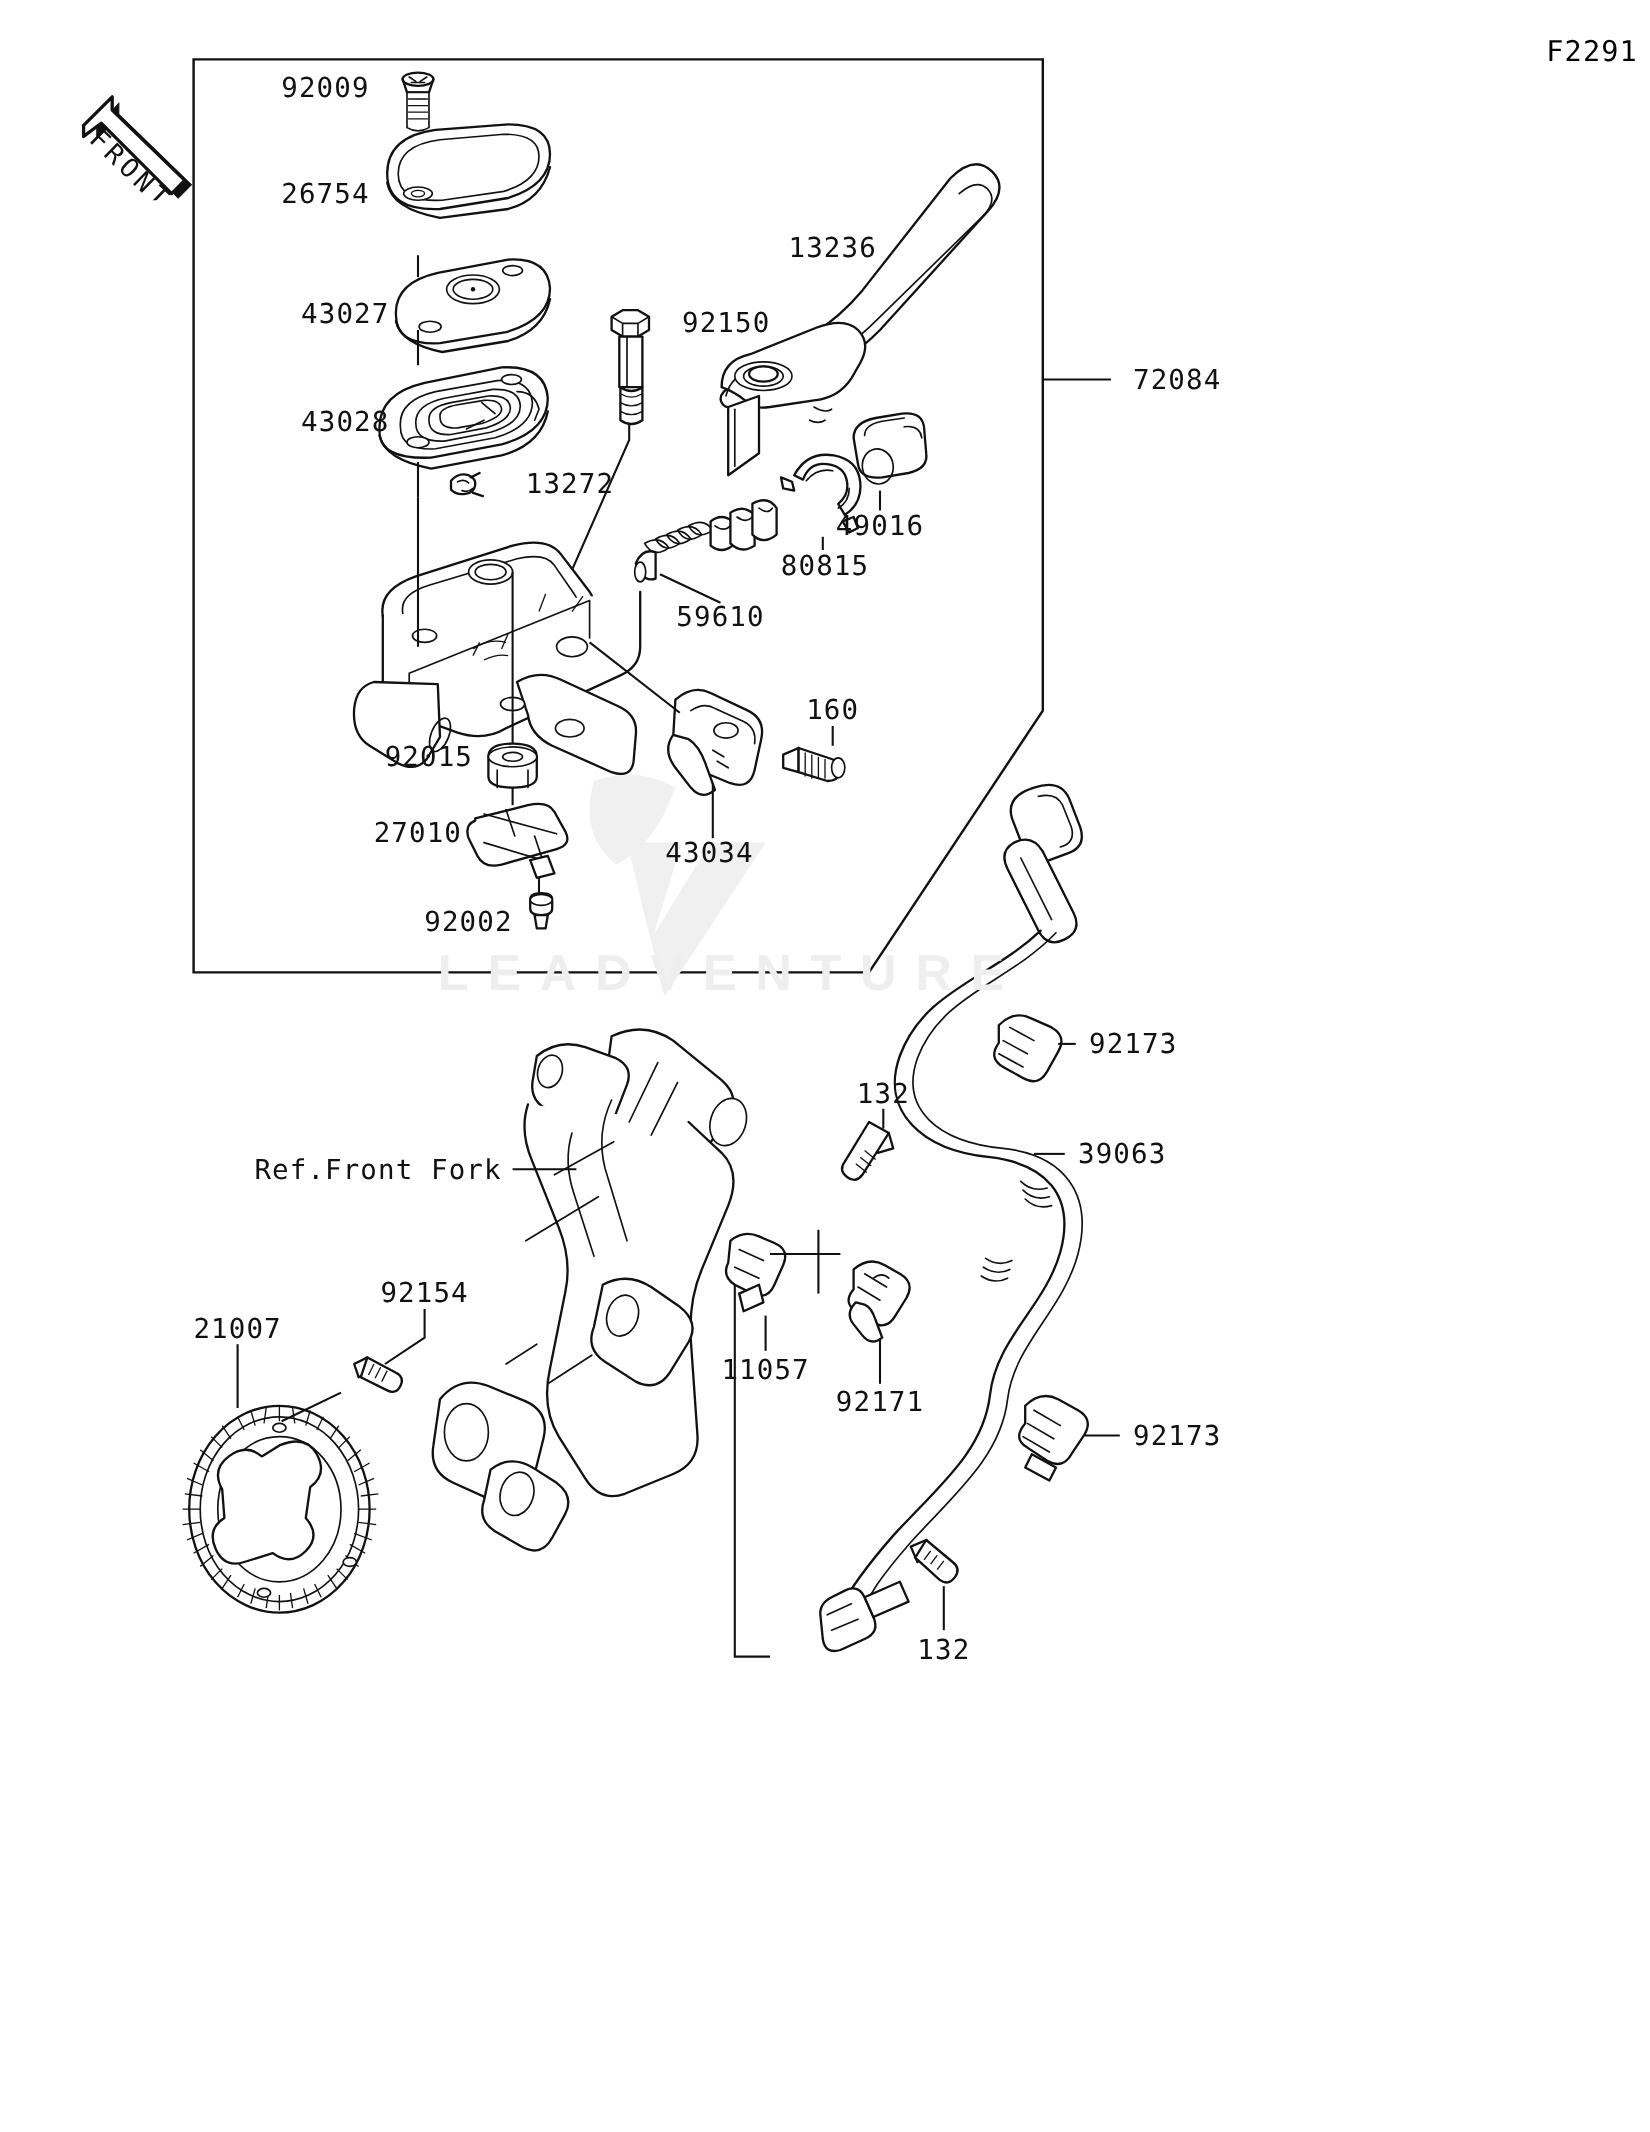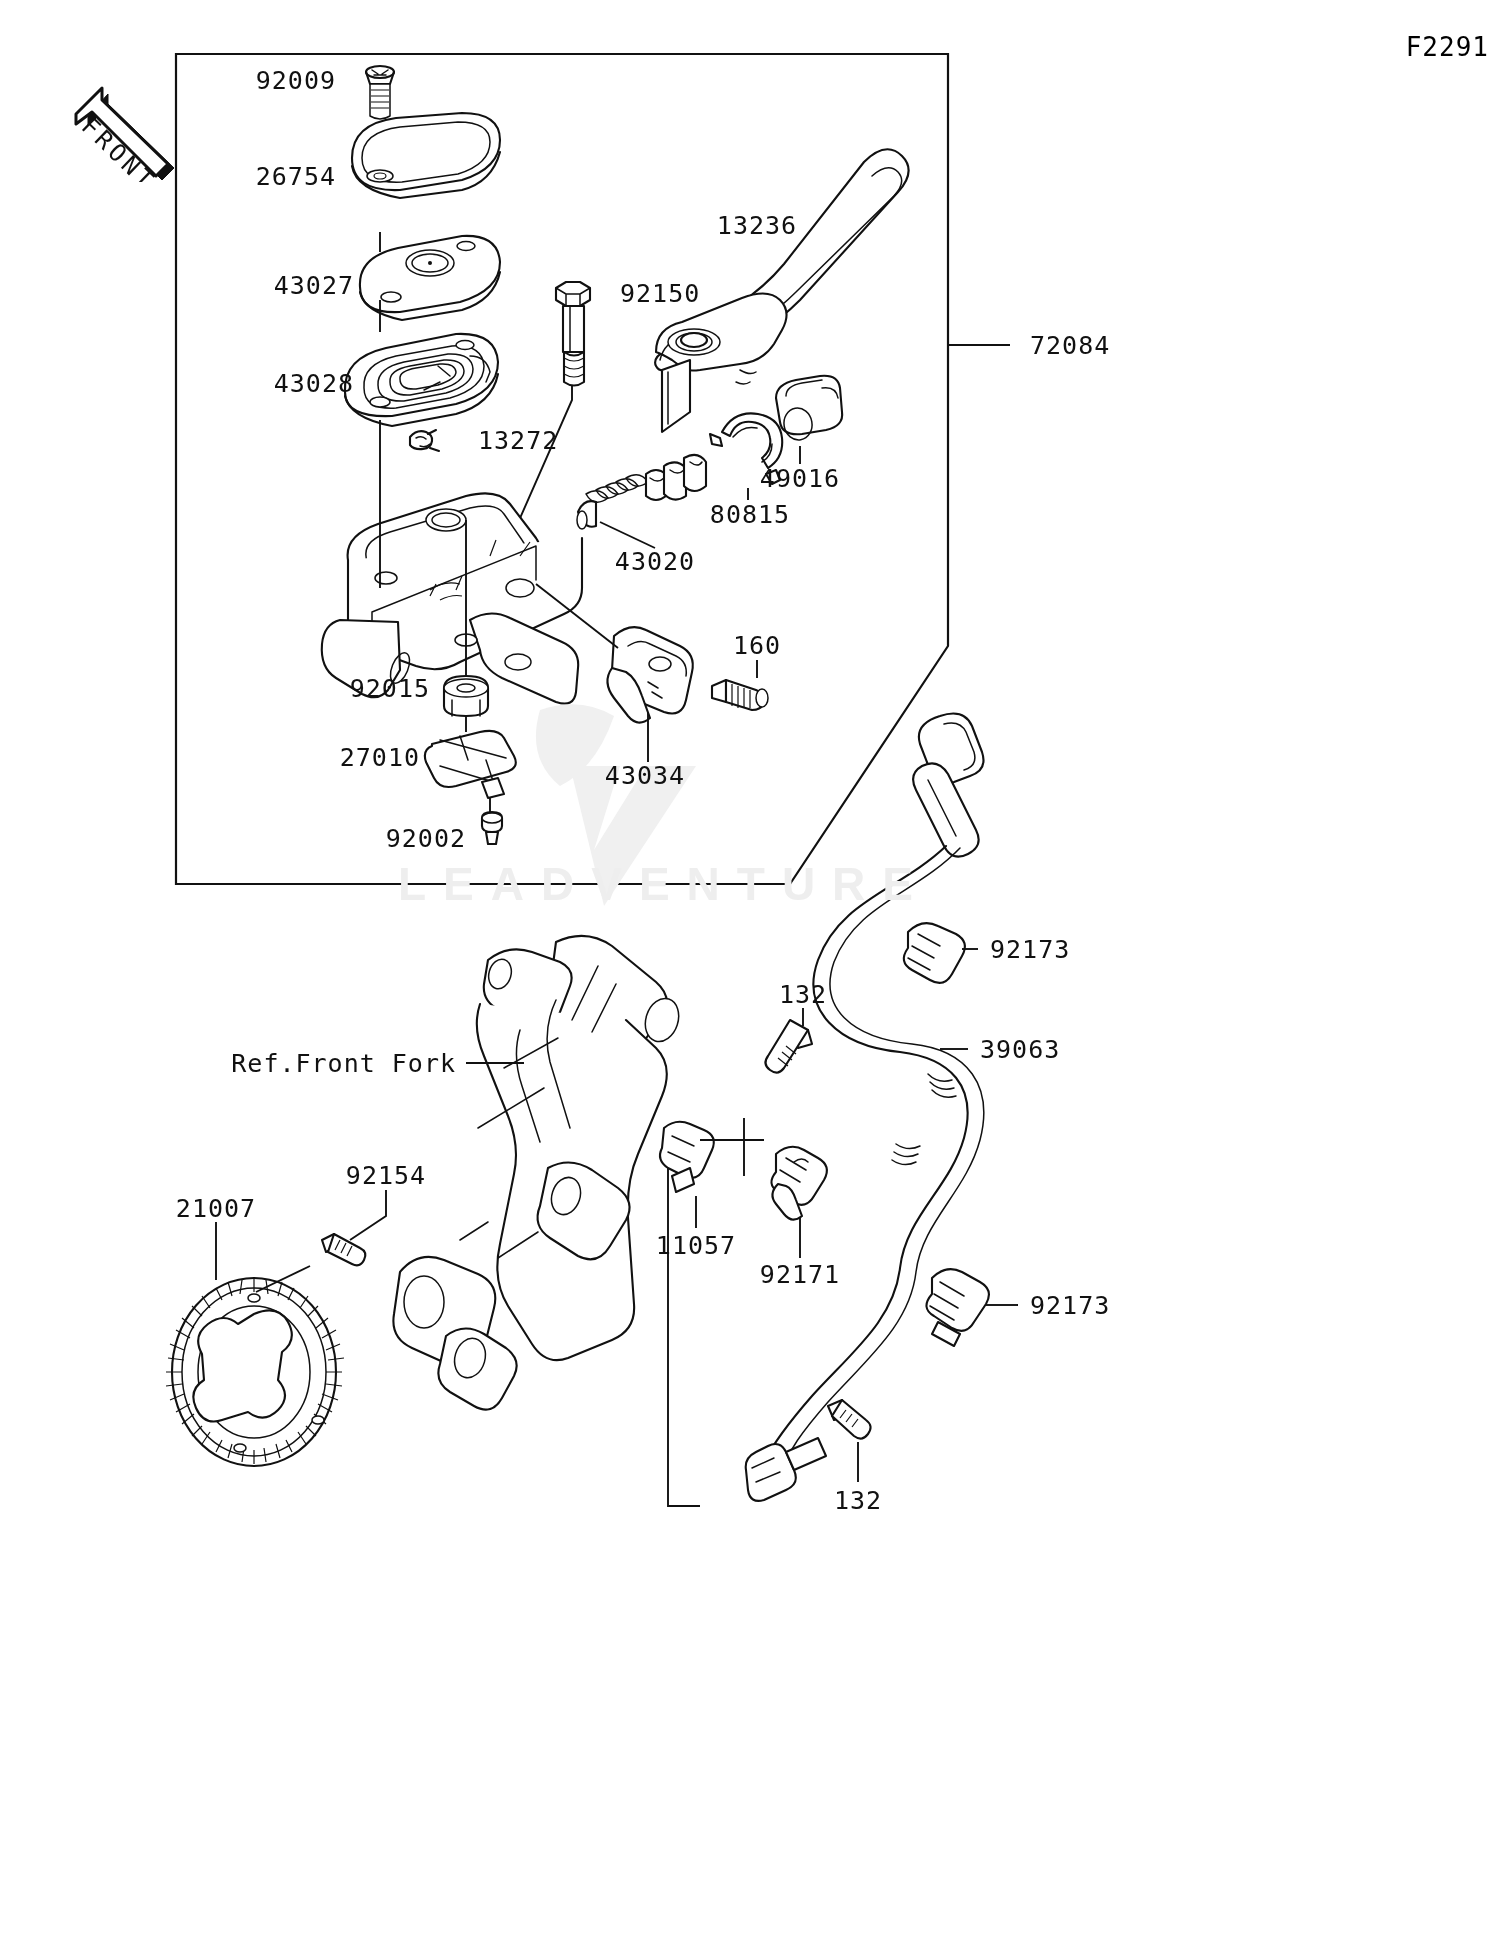--- a/index.html
+++ b/index.html
@@ -405,21 +405,21 @@
       <div class="lbl r" style="left: 336px; top: 80px;">92009</div>
       <div class="lbl r" style="left: 336px; top: 176px;">26754</div>
       <div class="lbl r" style="left: 354px; top: 285px;">43027</div>
       <div class="lbl r" style="left: 354px; top: 383px;">43028</div>
       <div class="lbl l" style="left: 478px; top: 440px;">13272</div>
       <div class="lbl l" style="left: 620px; top: 293px;">92150</div>
       <div class="lbl c" style="left: 757px; top: 225px;">13236</div>
       <div class="lbl l" style="left: 1030px; top: 345px;">72084</div>
       <div class="lbl c" style="left: 800px; top: 478px;">49016</div>
       <div class="lbl c" style="left: 750px; top: 514px;">80815</div>
-      <div class="lbl c" style="left: 655px; top: 561px;">43020</div>
+      <div class="lbl c" style="left: 655px; top: 561px;">59610</div>
       <div class="lbl r" style="left: 430px; top: 688px;">92015</div>
       <div class="lbl r" style="left: 420px; top: 757px;">27010</div>
       <div class="lbl r" style="left: 466px; top: 838px;">92002</div>
       <div class="lbl c" style="left: 645px; top: 775px;">43034</div>
       <div class="lbl c" style="left: 757px; top: 645px;">160</div>
       <div class="lbl r" style="left: 456px; top: 1063px;">Ref.Front Fork</div>
       <div class="lbl l" style="left: 990px; top: 949px;">92173</div>
       <div class="lbl c" style="left: 803px; top: 994px;">132</div>
       <div class="lbl l" style="left: 980px; top: 1049px;">39063</div>
       <div class="lbl c" style="left: 386px; top: 1175px;">92154</div>

